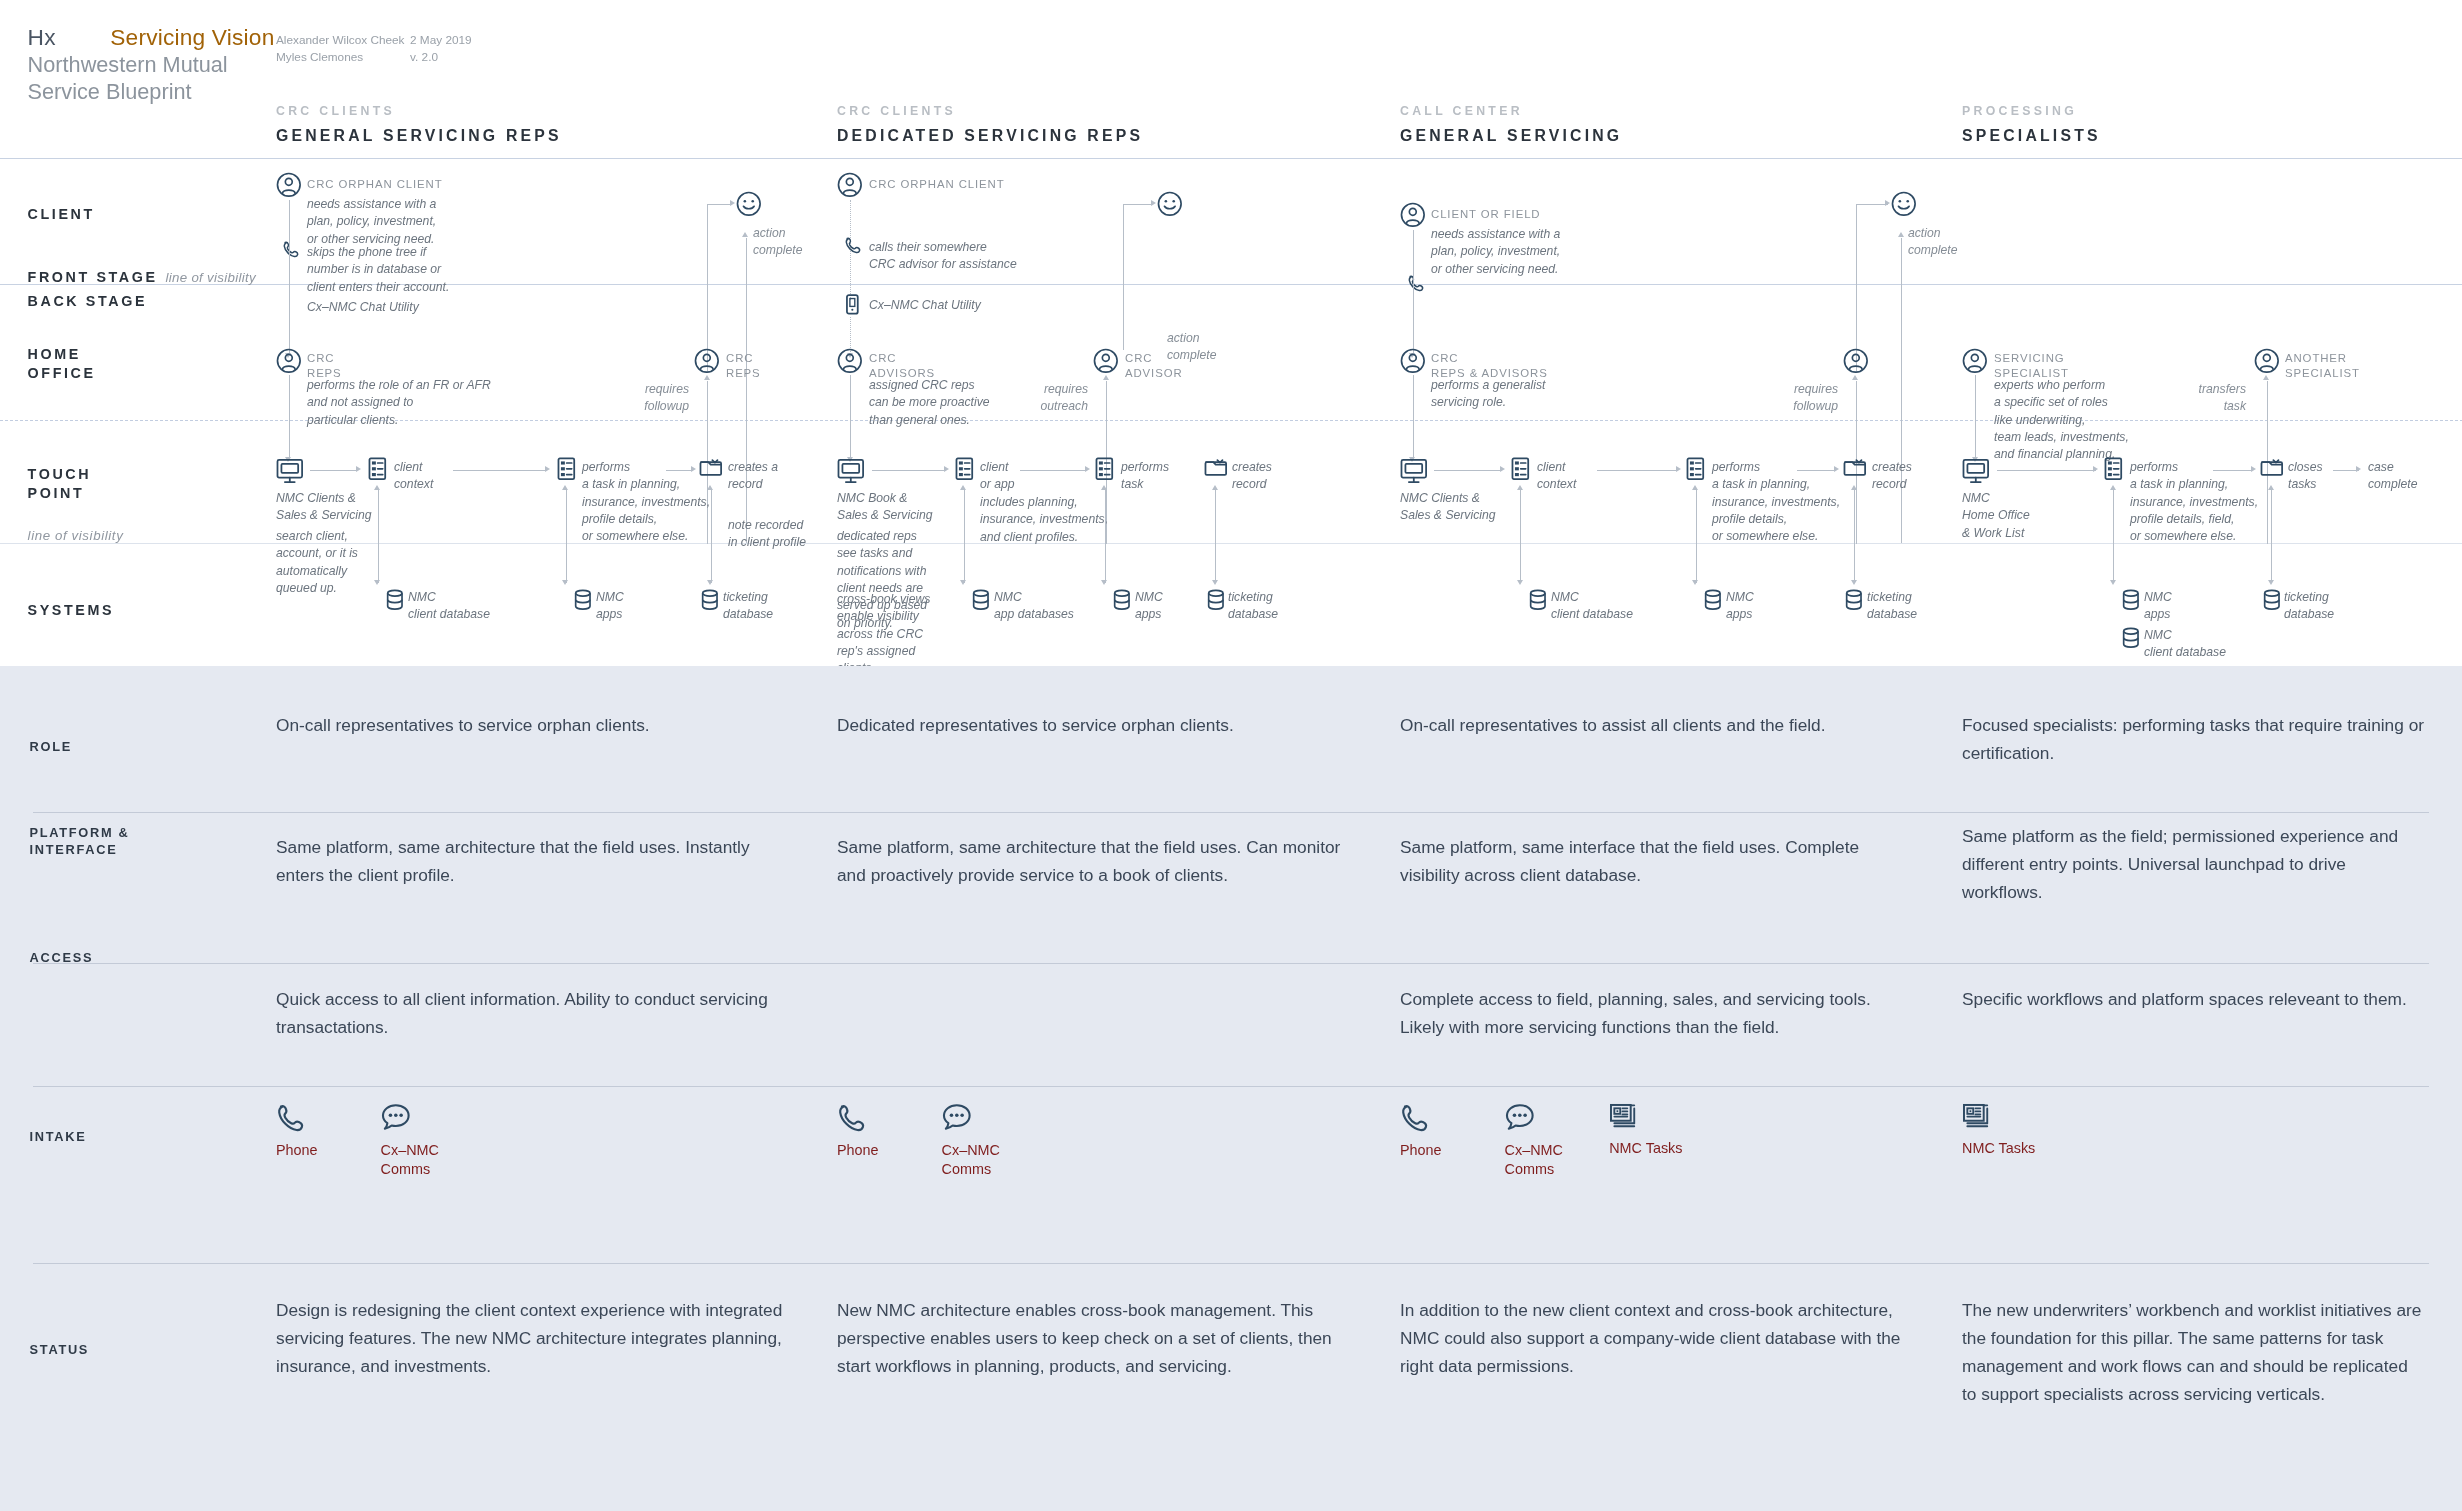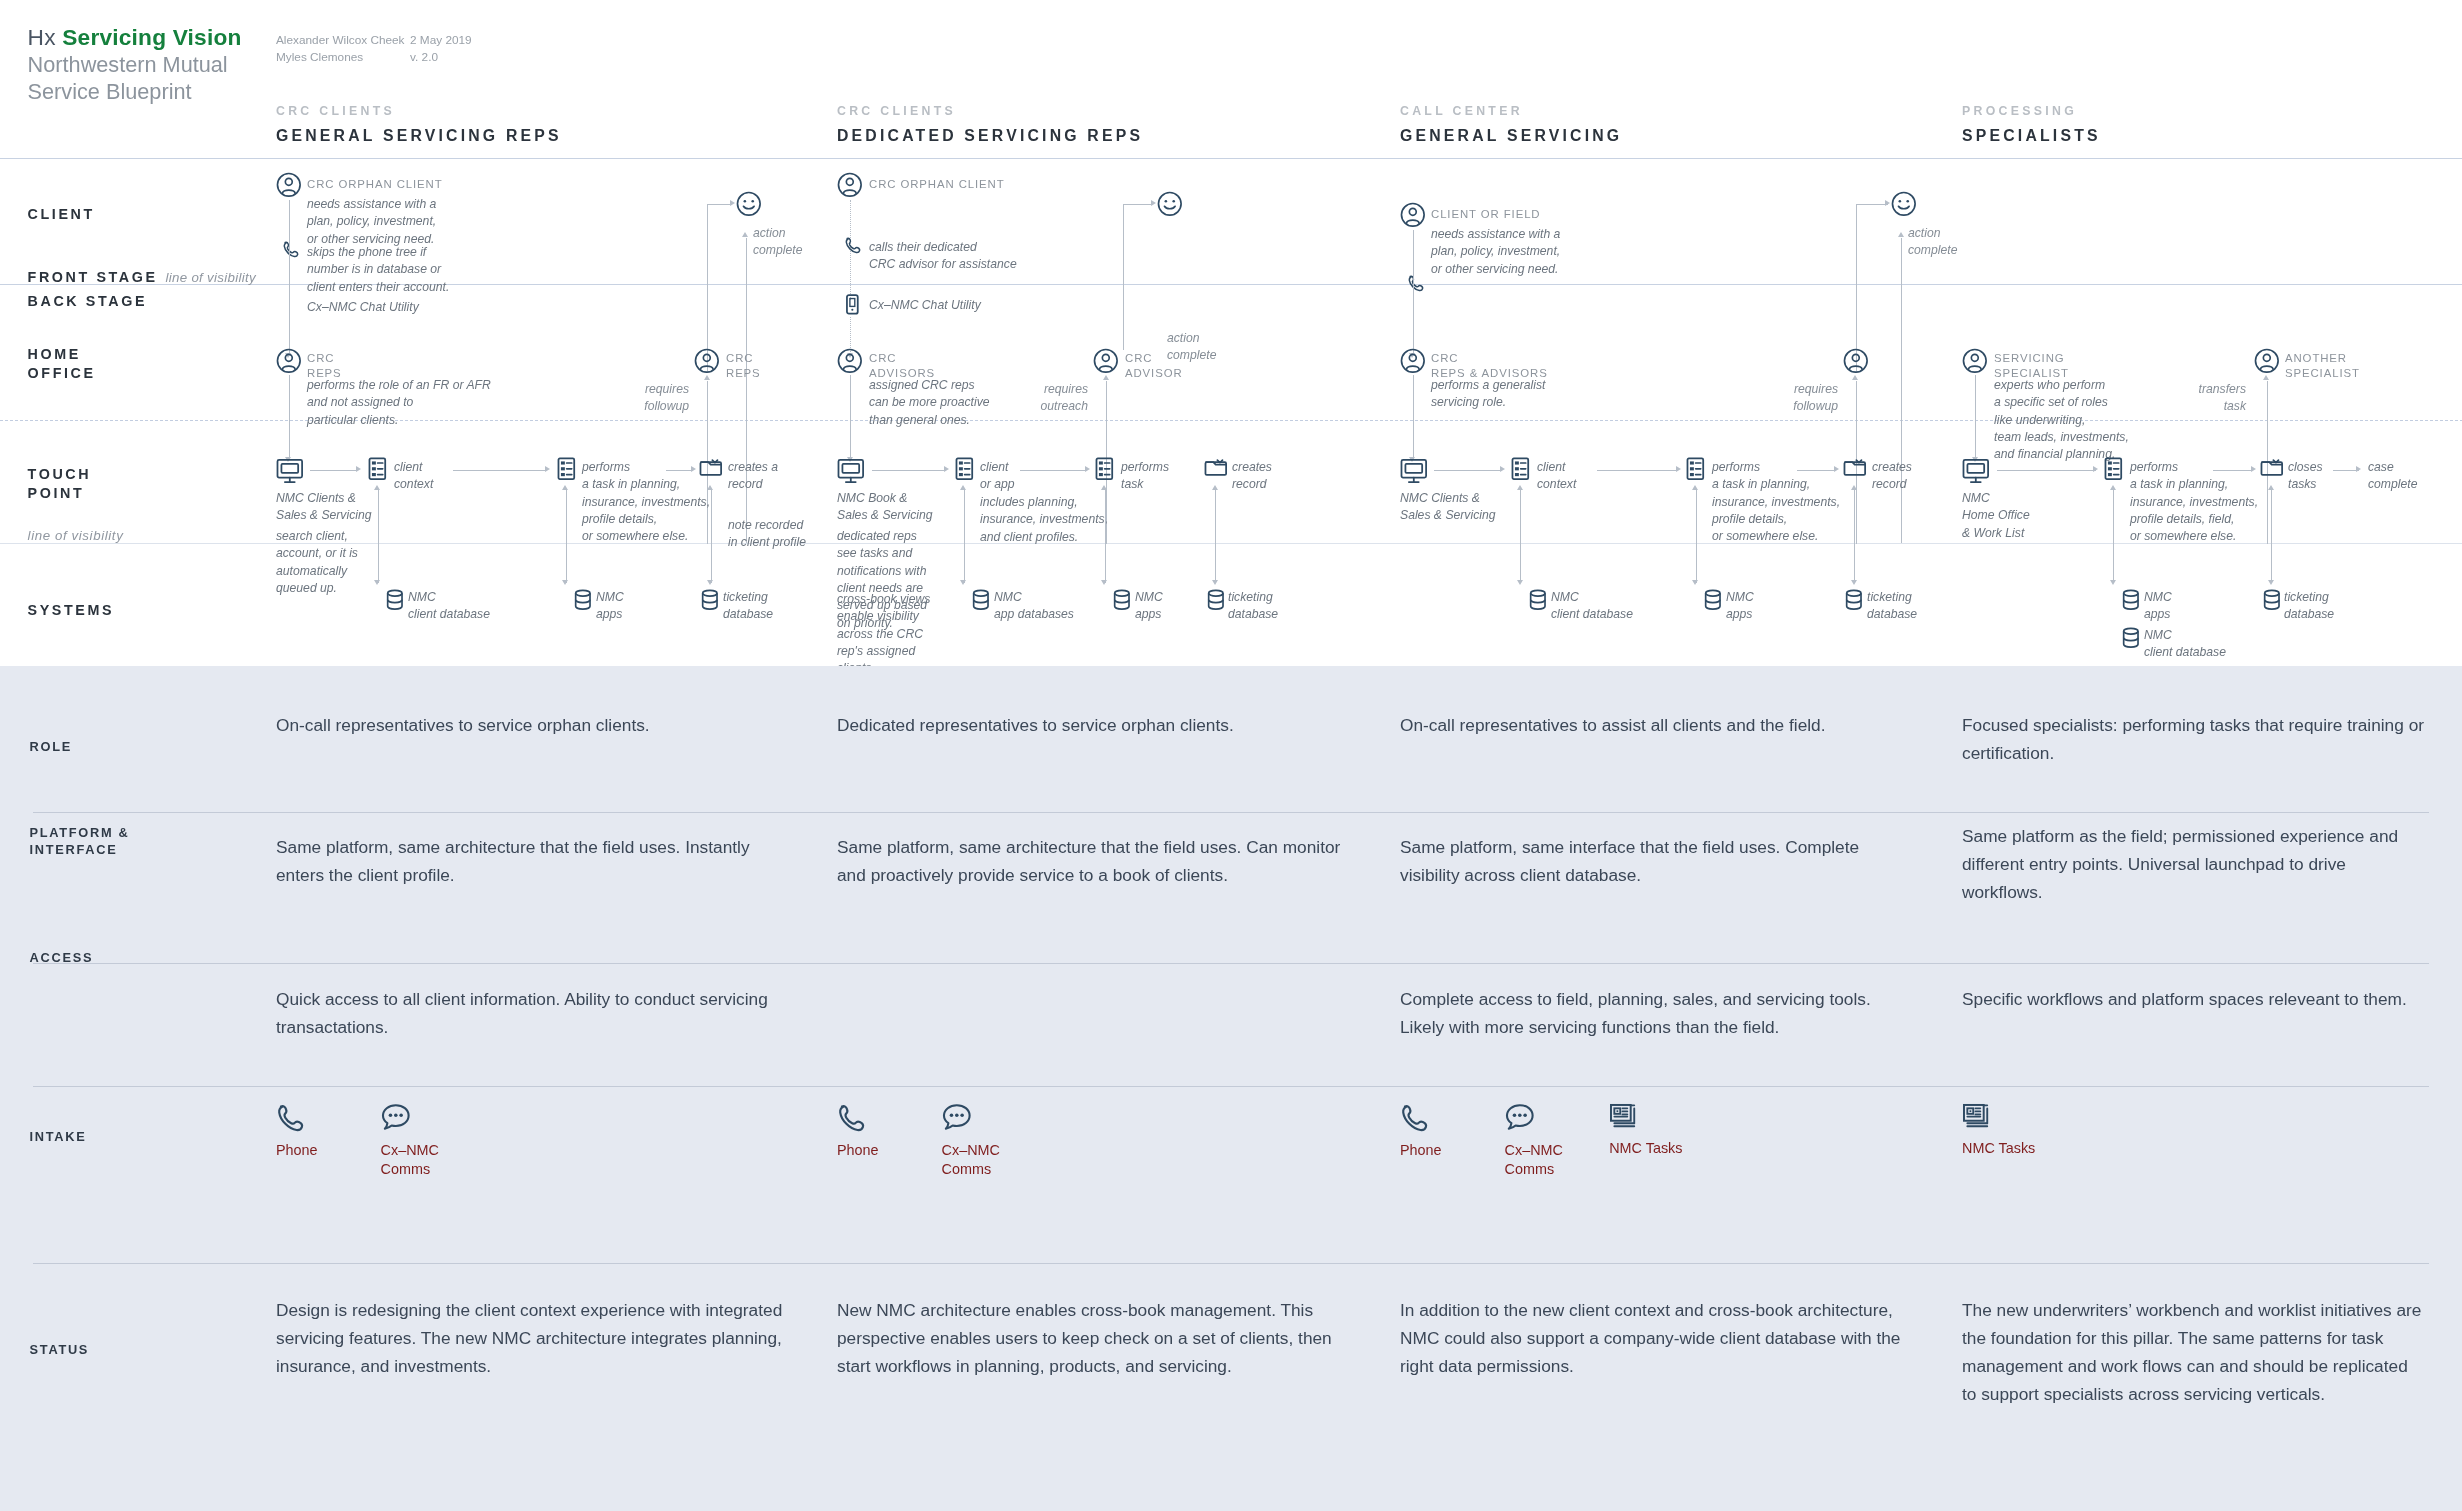--- a/index.html
+++ b/index.html
@@ -8,21 +8,21 @@
     background: #ffffff;
     font-family: "Liberation Sans", sans-serif;
     color: #3c4a5a;
     overflow: hidden;
   }
   #page { position: relative; width: 2463px; height: 1511px; }
 
   
   #title-block { position: absolute; left: 27.6px; top: 23.6px; }
   .title-line1 { font-size: 22.7px; color: #4a5563; letter-spacing: 0.2px; }
-  .title-line1 b { font-weight: 700; color: #15803d; }
+  .title-line1 b { font-weight: 400; color: #a16207; margin-left: 48px; }
   .title-sub { font-size: 21.7px; color: #8c949d; line-height: 1.28; font-weight: 400; }
 
   #meta-block { position: absolute; left: 276px; top: 31.5px; font-size: 11.8px; color: #9aa1a9; line-height: 1.45; }
   #meta-block .mcol { display: inline-block; vertical-align: top; }
   #meta-names { width: 134px; }
 
   
   .colhead { position: absolute; top: 104px; }
   .colhead .kicker {
     font-size: 12.3px; font-weight: 700; letter-spacing: 3.3px; color: #b9bec4; text-transform: uppercase;
@@ -376,21 +376,21 @@
         <use href="#gi-person"></use>
       </svg>
   </div>
   <div class="cap" style="left:869px;top:177px">CRC ORPHAN CLIENT</div>
   <div class="vline dot" style="left:850px;top:200px;height:100px"></div>
   <div class="ico" style="left:844px;top:236px">
     <svg width="17.7" height="17.7" viewBox="0 0 18 18">
         <use href="#gi-phone-sm"></use>
       </svg>
   </div>
-  <div class="note" style="left:869px;top:239px">calls their dedicated
+  <div class="note" style="left:869px;top:239px">calls their somewhere
 CRC advisor for assistance</div>
 
   <div class="ico" style="left:844px;top:294px">
     <svg width="16.7" height="20.7" viewBox="0 0 17 21">
         <use href="#gi-mobile"></use>
       </svg>
   </div>
   <div class="note" style="left:869px;top:297px">Cx–NMC Chat Utility</div>
   <div class="vline dot" style="left:850px;top:317px;height:37px"></div>
   <div class="arrow-d" style="left:847px;top:353px"></div>

